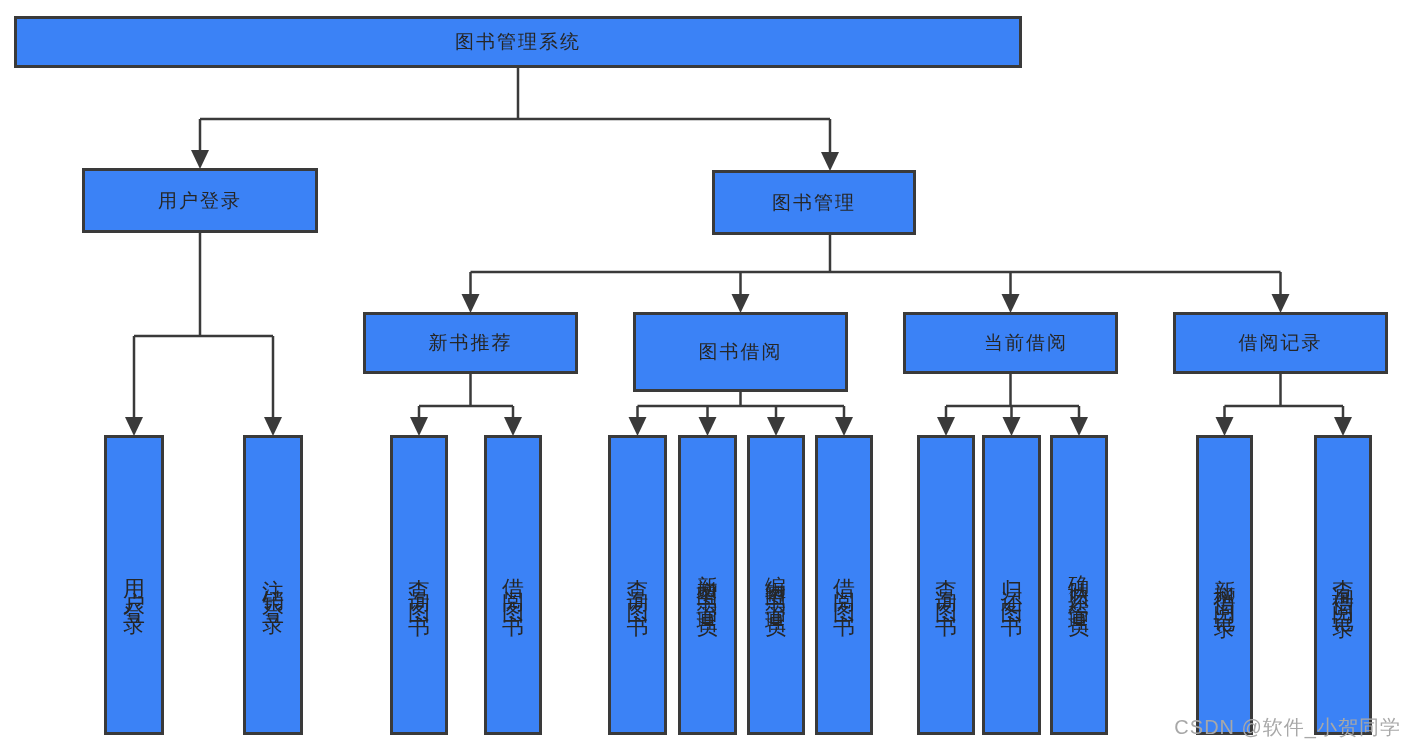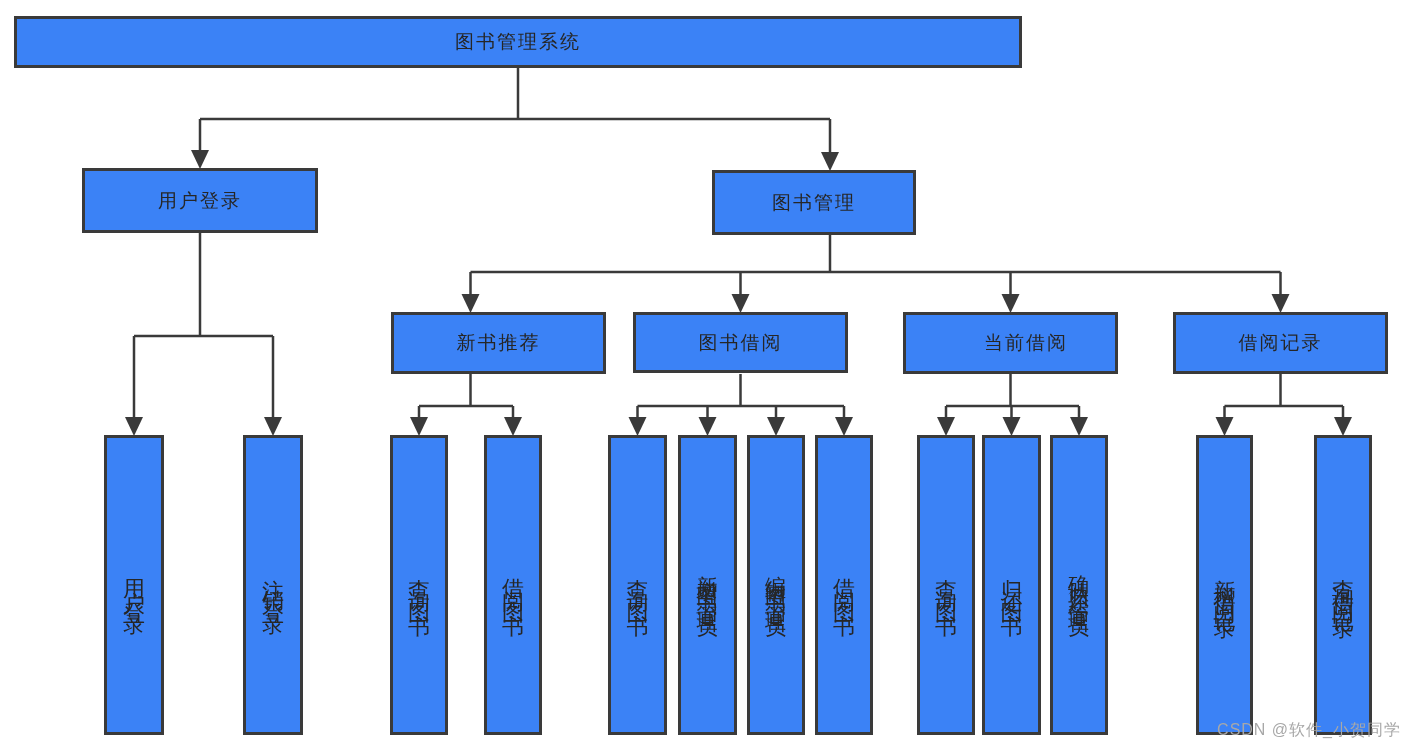--- a/index.html
+++ b/index.html
@@ -49,21 +49,21 @@
     letter-spacing: 8px;
   }
   .v-node.tight {
     font-size: 21px;
     letter-spacing: 6px;
   }
   #watermark {
     position: absolute;
     right: 4px;
     bottom: 6px;
-    font-size: 16px;
+    font-size: 20px;
     color: #a8a8a8;
     letter-spacing: 1px;
     white-space: nowrap;
     z-index: 5;
   }
 </style>
 </head>
 <body>
 
 <div id="stage">
@@ -146,22 +146,22 @@
       <polygon points="1215.5,417 1233.5,417 1224.5,436"></polygon>
       <polygon points="1334,417 1352,417 1343,436"></polygon>
     </g>
   </svg>
 
   <div class="node h-node" style="left:14px; top:16px; width:1008px; height:52px;">图书管理系统</div>
 
   <div class="node h-node" style="left:82px; top:168px; width:236px; height:65px;">用户登录</div>
   <div class="node h-node" style="left:712px; top:170px; width:204px; height:65px;">图书管理</div>
 
-  <div class="node h-node" style="left:363px; top:312px; width:215px; height:62px;margin-left:28px;">新书推荐</div>
-  <div class="node h-node" style="left:633px; top:312px; width:215px; height:61px;">图书借阅</div>
+  <div class="node h-node" style="left:363px; top:312px; width:215px; height:62px;">新书推荐</div>
+  <div class="node h-node" style="left:633px; top:312px; width:215px; height:80px;">图书借阅</div>
   <div class="node h-node" style="left:903px; top:312px; width:215px; height:62px;padding-left:31px;">当前借阅</div>
   <div class="node h-node" style="left:1173px; top:312px; width:215px; height:62px;">借阅记录</div>
 
   <div class="node v-node" style="left:104px; top:435px; width:60px; height:300px;">用户登录</div>
   <div class="node v-node" style="left:243px; top:435px; width:60px; height:300px;">注销登录</div>
 
   <div class="node v-node" style="left:390px; top:435px; width:58px; height:300px;">查询图书</div>
   <div class="node v-node" style="left:484px; top:435px; width:58px; height:300px;">借阅图书</div>
 
   <div class="node v-node" style="left:608px; top:435px; width:59px; height:300px;">查询图书</div>

